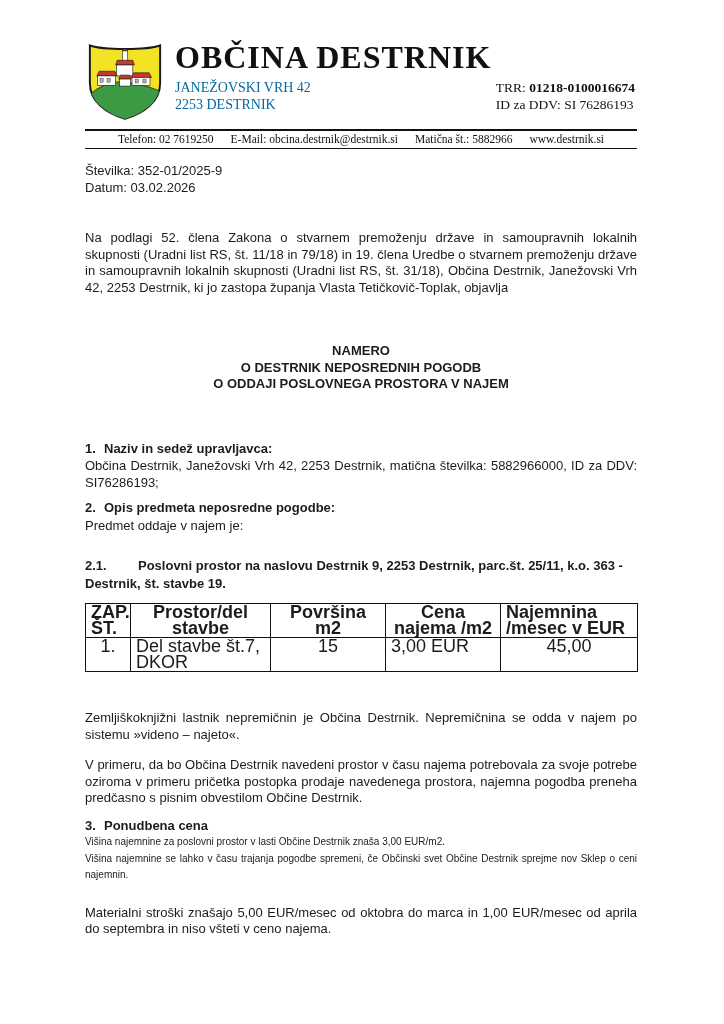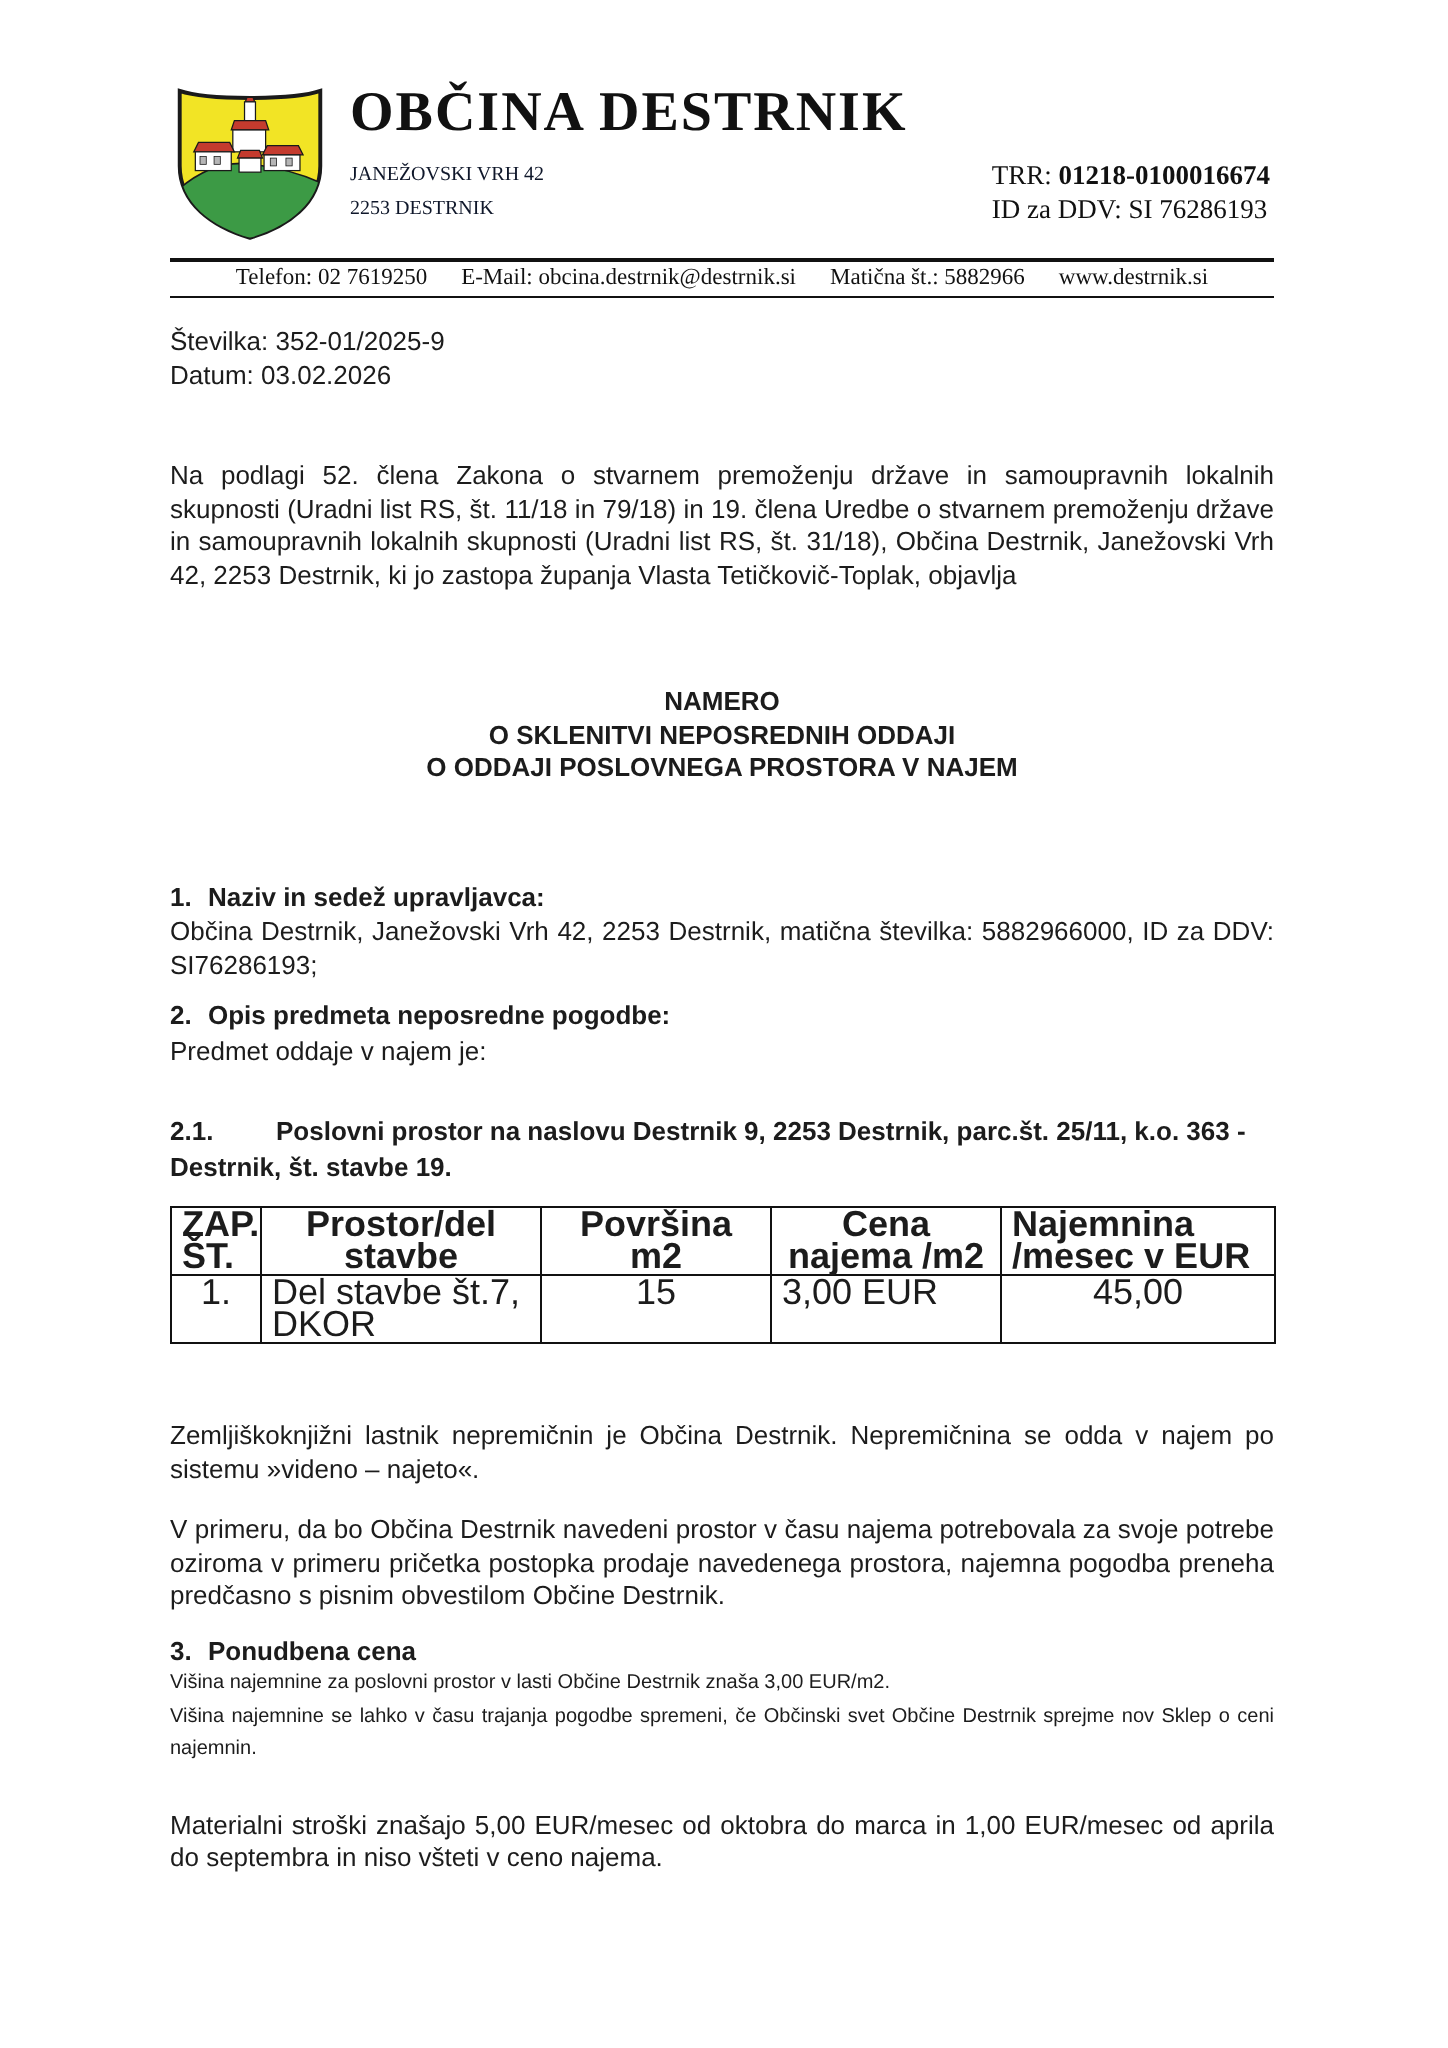--- a/index.html
+++ b/index.html
@@ -12,25 +12,25 @@
     padding:40px 87px 0 85px;
     font-family:"Liberation Sans", sans-serif;
     color:#1c1c1c;
     overflow:hidden;
   }
   
   .letterhead { display:flex; align-items:flex-start; }
   .logo { width:80px; height:82px; flex:0 0 80px; }
   .head-text { flex:1; margin-left:10px; font-family:"Liberation Serif", serif; }
   .org-name {
-    font-size:28px; font-weight:bold; letter-spacing:1px;
+    font-size:32px; font-weight:bold; letter-spacing:1px;
     line-height:30px; margin-top:2px; color:#111;
   }
   .head-cols { display:flex; justify-content:space-between; margin-top:7px; }
-  .addr { font-size:10px; line-height:17px; color:#0f172a; }
+  .addr { font-size:14px; line-height:17px; color:#0369a1; }
   .ids  { font-size:13.5px; line-height:17px; color:#111; text-align:left; margin-right:2px; }
   .ids b { font-weight:bold; }
   .contact-bar {
     margin-top:7px;
     border-top:2.5px solid #111;
     border-bottom:1.5px solid #111;
     padding:2px 0 3px 0;
     display:flex; justify-content:center; gap:17px;
     font-family:"Liberation Serif", serif;
     font-size:11.5px; color:#111;
@@ -136,21 +136,21 @@
 
   <div class="meta">
     <div>Številka: 352-01/2025-9</div>
     <div>Datum: 03.02.2026</div>
   </div>
 
   <p class="para intro" style="margin:34px 0 0 0;">Na podlagi 52. člena Zakona o stvarnem premoženju države in samoupravnih lokalnih skupnosti (Uradni list RS, št. 11/18 in 79/18) in 19. člena Uredbe o stvarnem premoženju države in samoupravnih lokalnih skupnosti (Uradni list RS, št. 31/18), Občina Destrnik, Janežovski Vrh 42, 2253 Destrnik, ki jo zastopa županja Vlasta Tetičkovič-Toplak, objavlja</p>
 
   <div class="doc-title">
     <div>NAMERO</div>
-    <div>O SKLENITVI NEPOSREDNIH ODDAJI</div>
+    <div>O DESTRNIK NEPOSREDNIH POGODB</div>
     <div>O ODDAJI POSLOVNEGA PROSTORA V NAJEM</div>
   </div>
 
   <div class="sec-head sec1">
     <span class="h-num">1.</span><span>Naziv in sedež upravljavca:</span>
   </div>
   <p class="para sec1-body" style="margin:1px 0 0 0;">Občina Destrnik, Janežovski Vrh 42, 2253 Destrnik, matična številka: 5882966000, ID za DDV: SI76286193;</p>
 
   <div class="sec-head sec2">
     <span class="h-num">2.</span><span>Opis predmeta neposredne pogodbe:</span>

